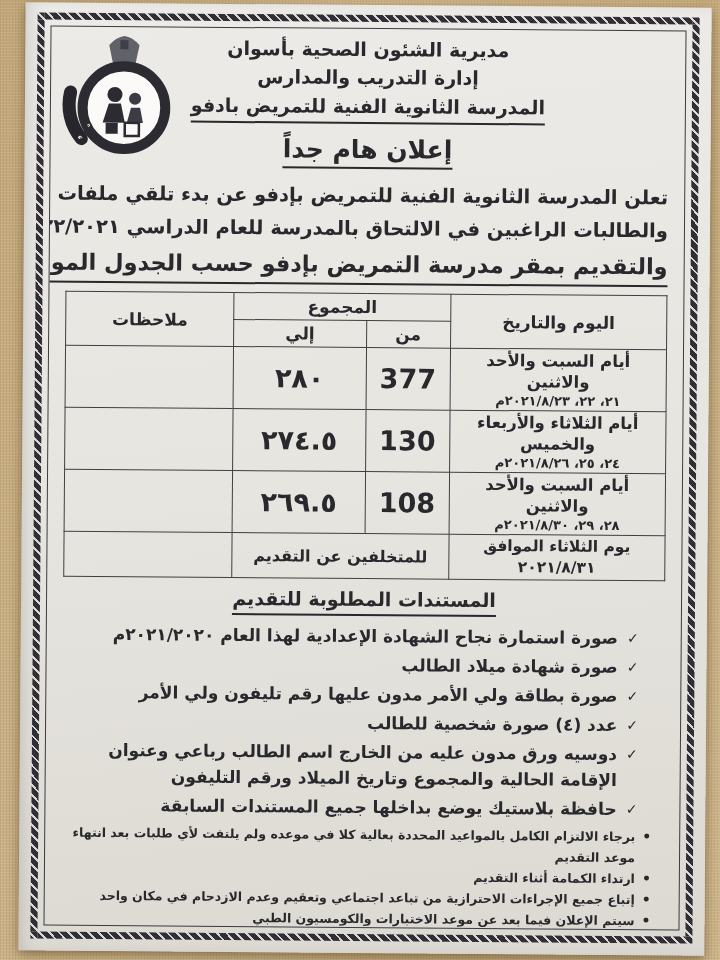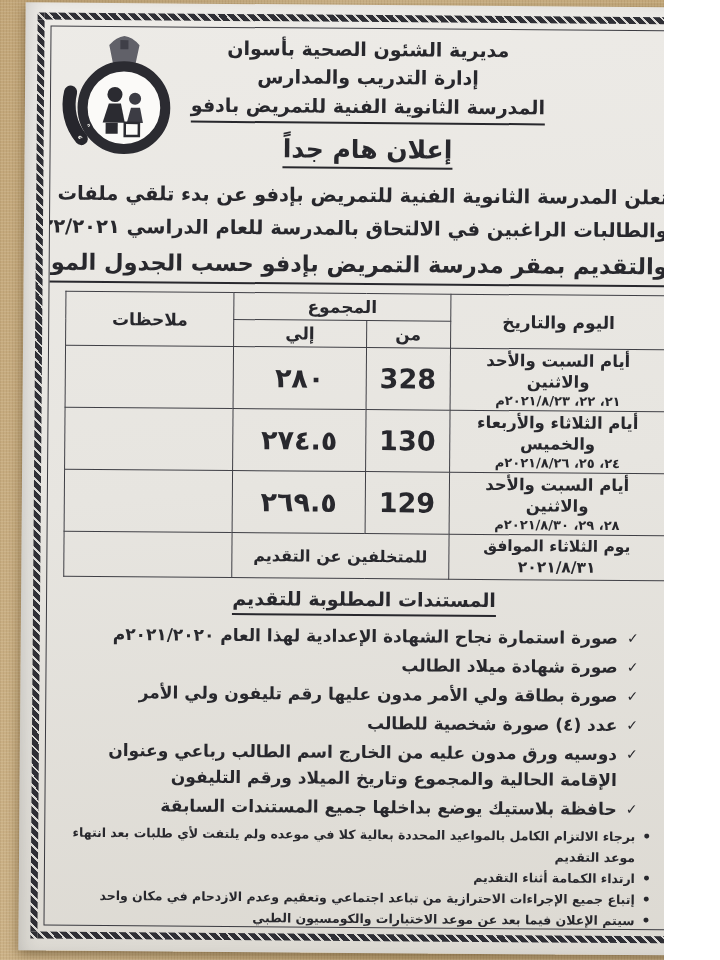--- a/index.html
+++ b/index.html
@@ -1,21 +1,21 @@
 <!DOCTYPE html>
 <html><head>
 <meta charset="utf-8">
 <style>
   html,body{margin:0;padding:0;}
   body{
     width:720px;height:960px;overflow:hidden;
     font-family:"DejaVu Sans", sans-serif;
   }
   .photo{
-    position:relative;width:664px;height:960px;overflow:hidden;
+    position:relative;width:720px;height:960px;overflow:hidden;
     background:
       repeating-linear-gradient(0deg, rgba(255,250,235,.10) 0 1px, rgba(0,0,0,0) 1px 3px),
       repeating-linear-gradient(90deg, rgba(110,80,35,.10) 0 1px, rgba(0,0,0,0) 1px 3px),
       linear-gradient(105deg,#c2a679 0%, #cfb68c 38%, #c6ab7d 72%, #cdb58b 100%);
   }
   .paper{
     position:absolute;left:22px;top:5px;width:686px;height:948px;
     transform:rotate(.45deg);
     background:linear-gradient(175deg,#edebe7 0%, #e7e5e0 50%, #dcd9d2 100%);
     box-shadow:0 4px 12px rgba(60,40,10,.5), inset 10px 0 20px -10px rgba(0,0,0,.18);
@@ -125,39 +125,39 @@
               <th>من</th>
               <th>إلي</th>
             </tr>
           </thead>
           <tbody>
             <tr>
               <td class="day-cell">
                 <div class="day">أيام السبت والأحد والاثنين</div>
                 <div class="date">٢١، ٢٢، ٢٠٢١/٨/٢٣م</div>
               </td>
-              <td class="num">328</td>
+              <td class="num">377</td>
               <td class="num">٢٨٠</td>
               <td></td>
             </tr>
             <tr>
               <td class="day-cell">
                 <div class="day">أيام الثلاثاء والأربعاء والخميس</div>
                 <div class="date">٢٤، ٢٥، ٢٠٢١/٨/٢٦م</div>
               </td>
               <td class="num">130</td>
               <td class="num">٢٧٤.٥</td>
               <td></td>
             </tr>
             <tr>
               <td class="day-cell">
                 <div class="day">أيام السبت والأحد والاثنين</div>
                 <div class="date">٢٨، ٢٩، ٢٠٢١/٨/٣٠م</div>
               </td>
-              <td class="num">129</td>
+              <td class="num">108</td>
               <td class="num">٢٦٩.٥</td>
               <td></td>
             </tr>
             <tr class="makeup">
               <td class="day-cell">
                   <div class="day">يوم الثلاثاء الموافق ٢٠٢١/٨/٣١</div>
                 </td>
               <td colspan="2" class="makeup-note">للمتخلفين عن التقديم</td>
               <td></td>
             </tr>

